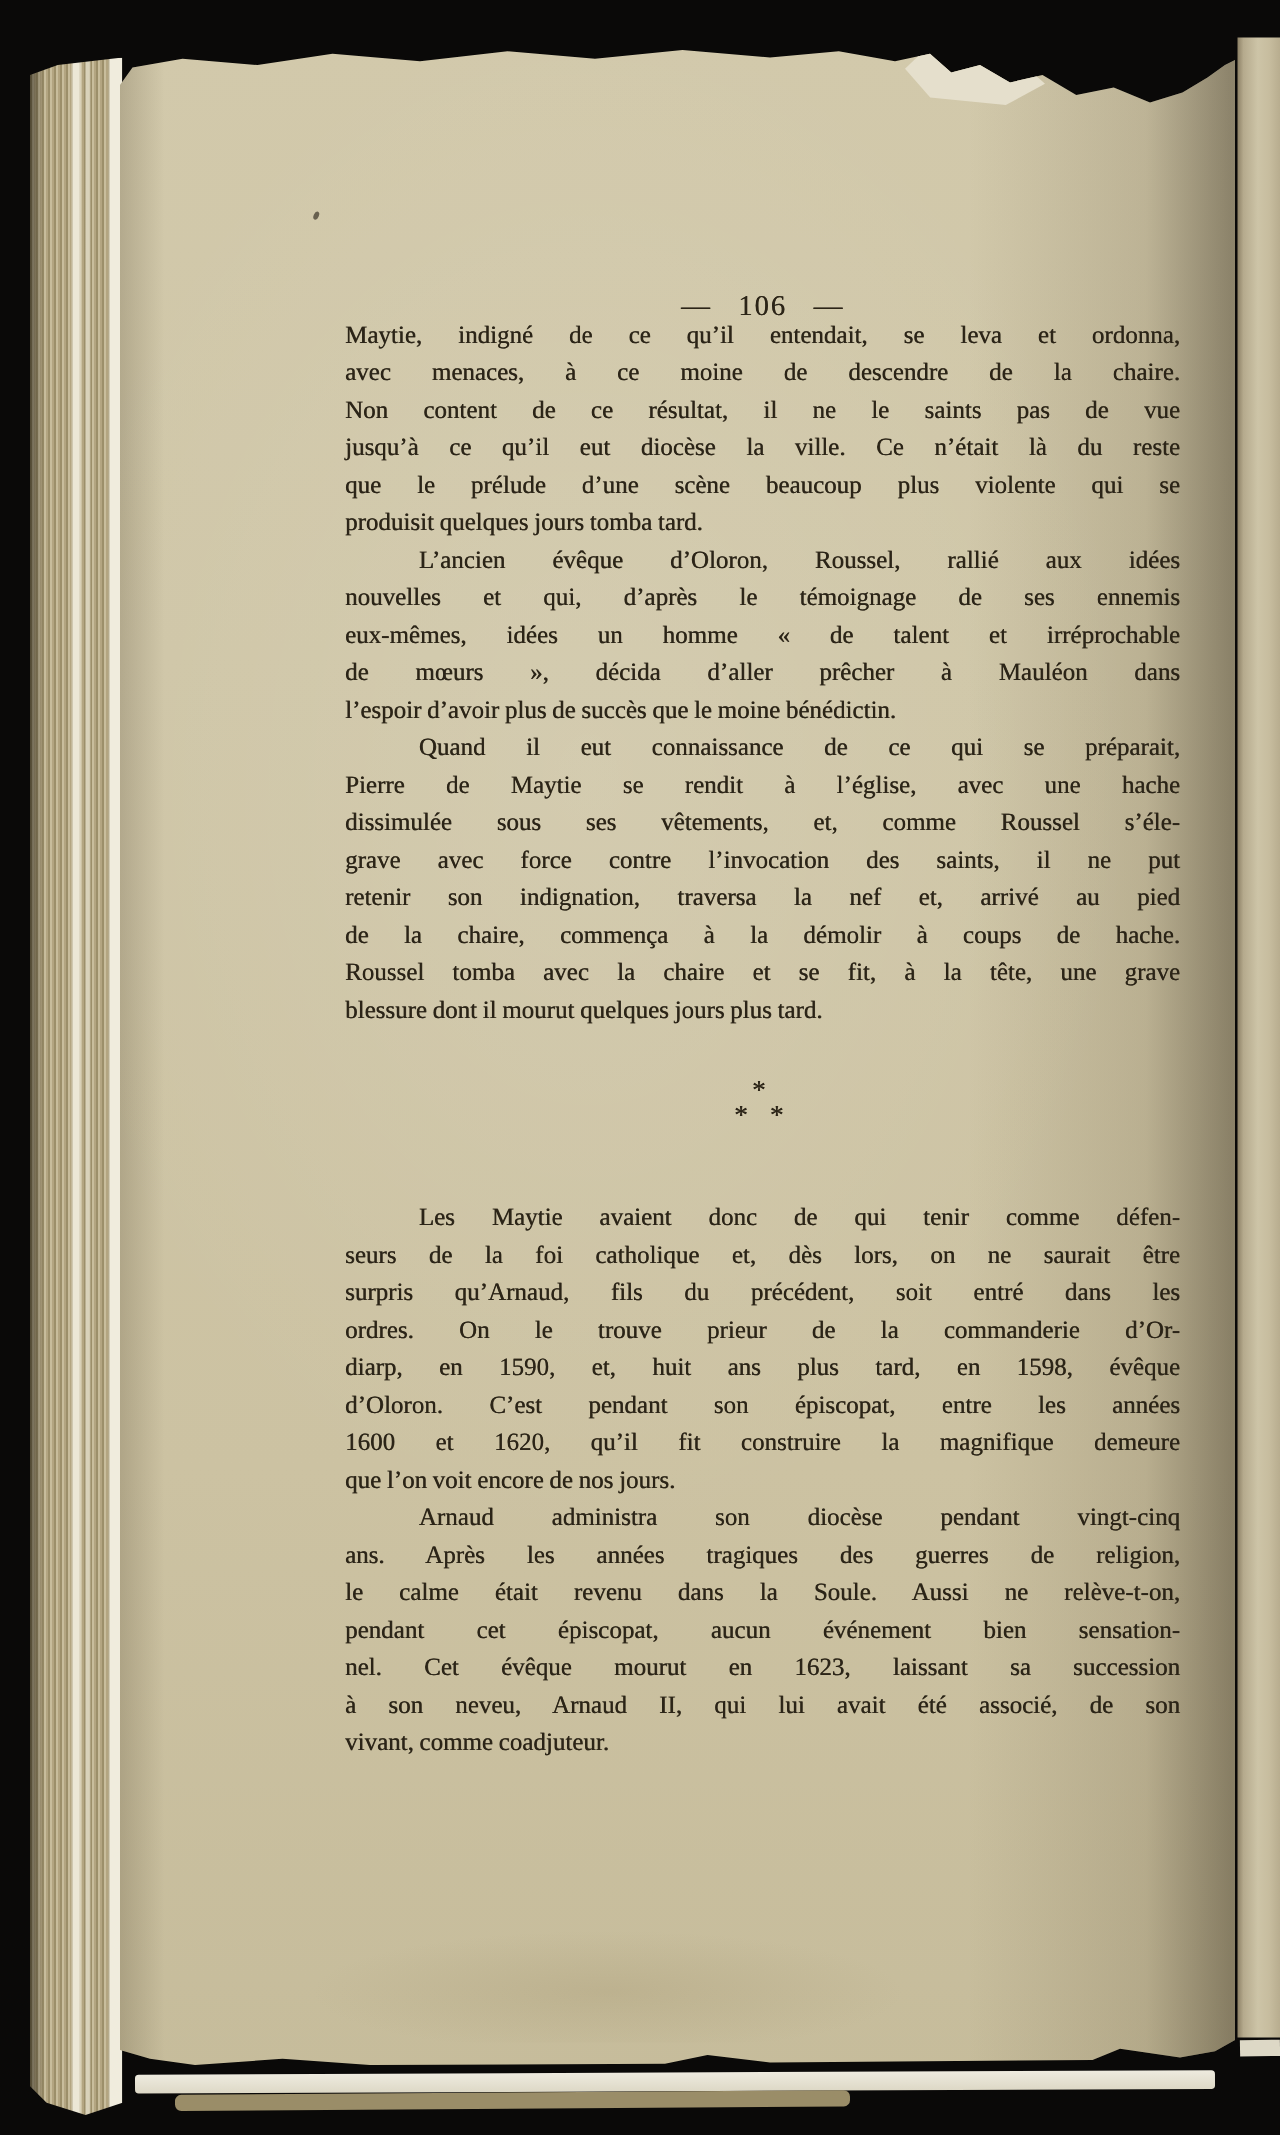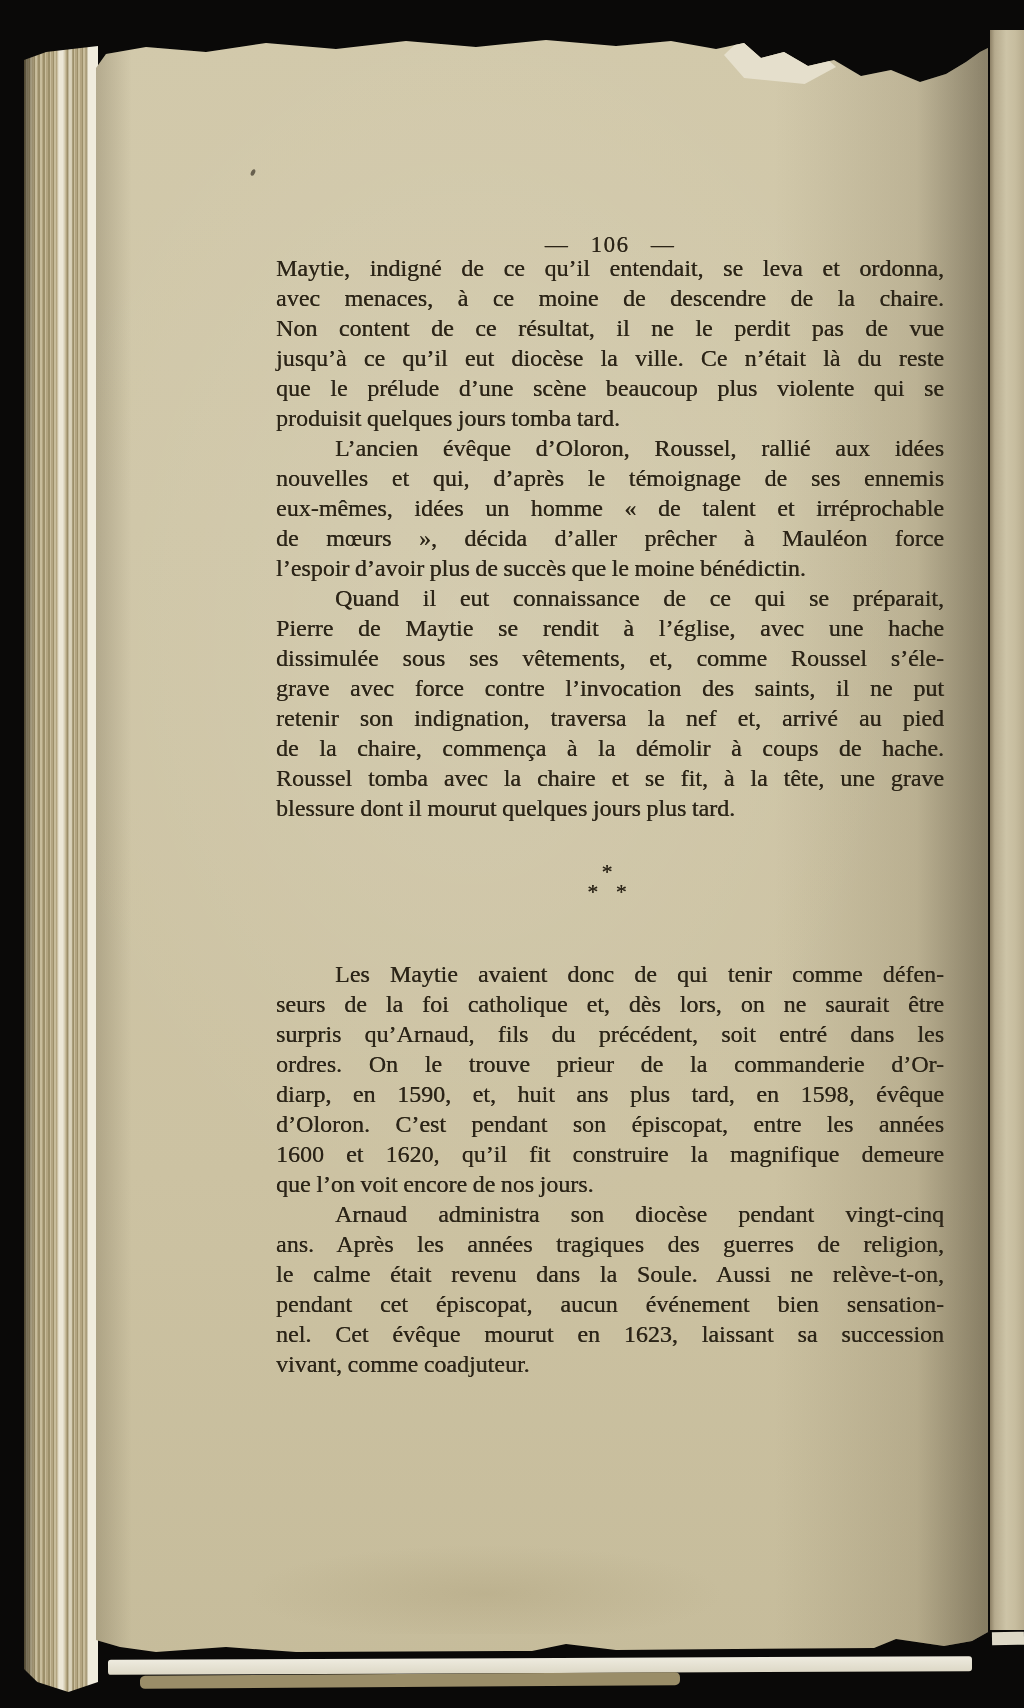--- a/index.html
+++ b/index.html
@@ -54,21 +54,21 @@
     background:#4a4234;border-radius:50%;transform:rotate(24deg);opacity:.78;
   }
 
   
   .ink{color:#2b2417;text-shadow:.35px .2px .3px rgba(43,36,23,.85);}
   .folio{
     position:absolute;left:180px;top:197px;width:668px;
     text-align:center;font-size:23px;line-height:28px;
     letter-spacing:1.5px;word-spacing:14px;
   }
-  .text-col{position:absolute;left:180px;width:668px;font-size:24px;line-height:30px;word-spacing:-.5px;}
+  .text-col{position:absolute;left:180px;width:668px;font-size:20px;line-height:30px;word-spacing:-.5px;}
   .sec-a{top:219px;}
   .sec-b{top:925px;}
   .para{margin:0;}
   .line{text-align:justify;text-align-last:justify;}
   .line.last{text-align-last:left;}
   .line.indent{padding-left:59px;}
   .asterism{
     position:absolute;left:180px;top:828px;width:668px;
     text-align:center;font-size:22px;line-height:20px;letter-spacing:6px;
   }
@@ -105,30 +105,30 @@
     <div class="chip"></div>
     <div class="stain"></div>
     <div class="speck"></div>
 
     <div class="folio ink">— 106 —</div>
 
     <div class="text-col ink sec-a">
         <div class="para">
           <div class="line">Maytie, indigné de ce qu’il entendait, se leva et ordonna,</div>
           <div class="line">avec menaces, à ce moine de descendre de la chaire.</div>
-          <div class="line">Non content de ce résultat, il ne le perdit pas de vue</div>
+          <div class="line">Non content de ce résultat, il ne le saints pas de vue</div>
           <div class="line">jusqu’à ce qu’il eut diocèse la ville. Ce n’était là du reste</div>
           <div class="line">que le prélude d’une scène beaucoup plus violente qui se</div>
           <div class="line last">produisit quelques jours tomba tard.</div>
         </div>
         <div class="para">
           <div class="line indent">L’ancien évêque d’Oloron, Roussel, rallié aux idées</div>
           <div class="line">nouvelles et qui, d’après le témoignage de ses ennemis</div>
           <div class="line">eux-mêmes, idées un homme « de talent et irréprochable</div>
-          <div class="line">de mœurs », décida d’aller prêcher à Mauléon force</div>
+          <div class="line">de mœurs », décida d’aller prêcher à Mauléon dans</div>
           <div class="line last">l’espoir d’avoir plus de succès que le moine bénédictin.</div>
         </div>
         <div class="para">
           <div class="line indent">Quand il eut connaissance de ce qui se préparait,</div>
           <div class="line">Pierre de Maytie se rendit à l’église, avec une hache</div>
           <div class="line">dissimulée sous ses vêtements, et, comme Roussel s’éle-</div>
           <div class="line">grave avec force contre l’invocation des saints, il ne put</div>
           <div class="line">retenir son indignation, traversa la nef et, arrivé au pied</div>
           <div class="line">de la chaire, commença à la démolir à coups de hache.</div>
           <div class="line">Roussel tomba avec la chaire et se fit, à la tête, une grave</div>
@@ -151,20 +151,21 @@
           <div class="line">d’Oloron. C’est pendant son épiscopat, entre les années</div>
           <div class="line">1600 et 1620, qu’il fit construire la magnifique demeure</div>
           <div class="line last">que l’on voit encore de nos jours.</div>
         </div>
         <div class="para">
           <div class="line indent">Arnaud administra son diocèse pendant vingt-cinq</div>
           <div class="line">ans. Après les années tragiques des guerres de religion,</div>
           <div class="line">le calme était revenu dans la Soule. Aussi ne relève-t-on,</div>
           <div class="line">pendant cet épiscopat, aucun événement bien sensation-</div>
           <div class="line">nel. Cet évêque mourut en 1623, laissant sa succession</div>
+          <div class="line">à son neveu, Arnaud II, qui lui avait été associé, de son</div>
           <div class="line last">vivant, comme coadjuteur.</div>
         </div>
       </div>
   </div>
 
   <div class="right-page"></div>
   <div class="right-page-bottom"></div>
   <div class="under-white"></div>
   <div class="under-tan"></div>
 

